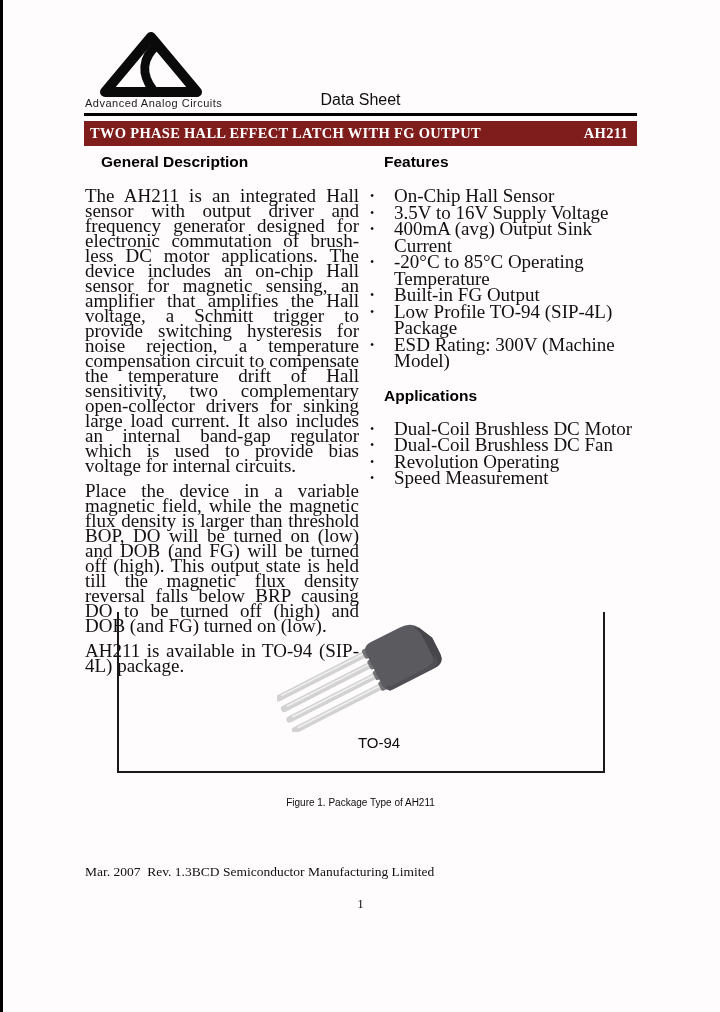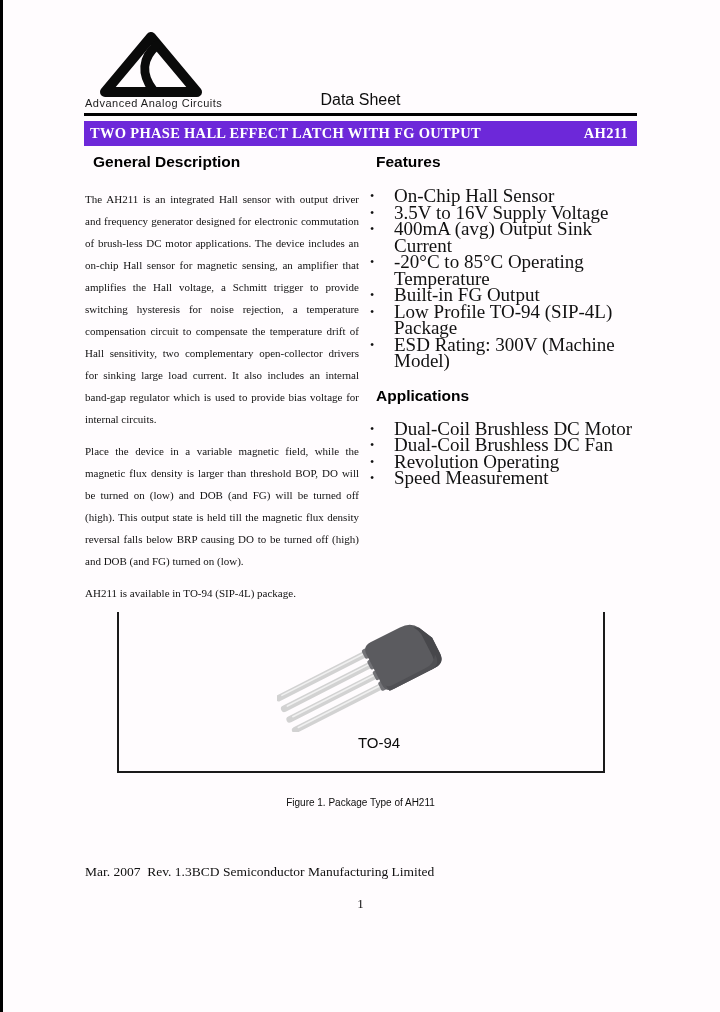--- a/index.html
+++ b/index.html
@@ -16,33 +16,33 @@
     position:absolute; left:85px; top:97px;
     font-family:"Liberation Sans", sans-serif; font-size:11px; letter-spacing:0.5px; color:#1c1c1c;
   }
   .datasheet-label {
     position:absolute; left:84px; top:91px; width:553px; text-align:center;
     font-family:"Liberation Sans", sans-serif; font-size:16px; color:#0d0d0d;
   }
   .header-rule { position:absolute; left:84px; top:113px; width:553px; height:3px; background:#000; }
   .title-bar {
     position:absolute; left:84px; top:121px; width:553px; height:25px; box-sizing:border-box;
-    background:#6d28d9; color:#fff; display:flex; align-items:center; justify-content:space-between;
+    background:#7f1d1d; color:#fff; display:flex; align-items:center; justify-content:space-between;
     padding:0 9px 0 6px; font-weight:bold; font-size:14.5px; letter-spacing:0.3px;
   }
 
   
   .col-left  { position:absolute; left:85px;  top:153px; width:274px; }
   .col-right { position:absolute; left:368px; top:153px; width:270px; }
   .section-heading {
     font-family:"Liberation Sans", sans-serif; font-size:15.5px; font-weight:bold;
-    margin:0 0 17px 8px; color:#000;
+    margin:0 0 17px 16px; color:#000;
   }
   .col-left p {
-    font-size:11px; line-height:22px; text-align:justify; margin:0 0 10px 0;
+    font-size:19px; line-height:15px; text-align:justify; margin:0 0 10px 0;
   }
   ul.bullet-list { list-style:none; margin:0; padding:0; font-size:19px; line-height:16.5px; }
   ul.bullet-list li { position:relative; padding-left:26px; }
   ul.bullet-list li::before { content:"\2022"; position:absolute; left:2px; top:0; font-size:12px; }
   .heading-apps { margin-top:17px; margin-bottom:16px; }
 
   
   .figure-box {
     position:absolute; left:117px; top:612px; width:488px; height:161px; box-sizing:border-box;
     border:2px solid #1a1a1a; border-top:none;

